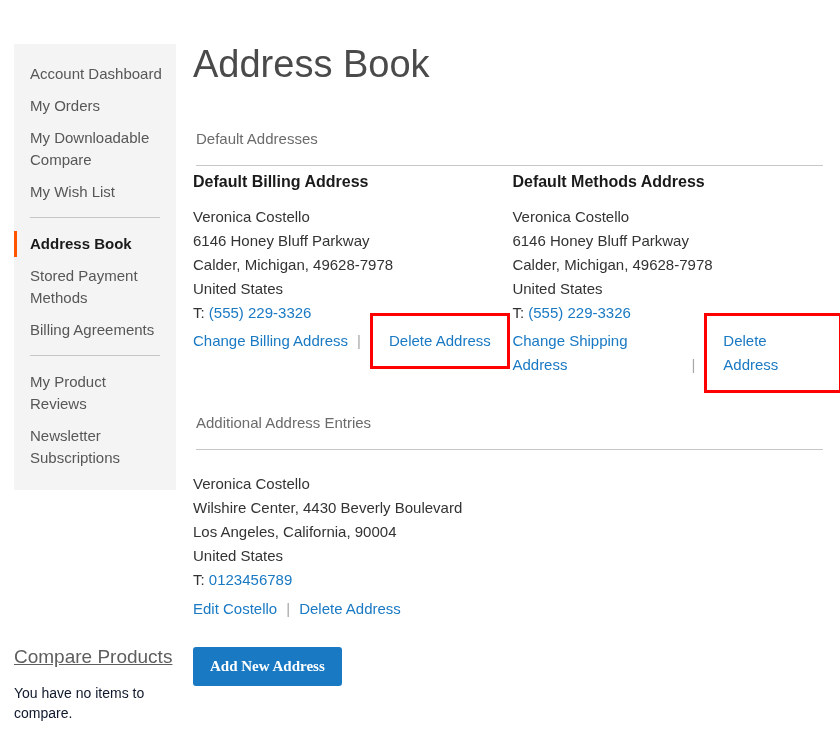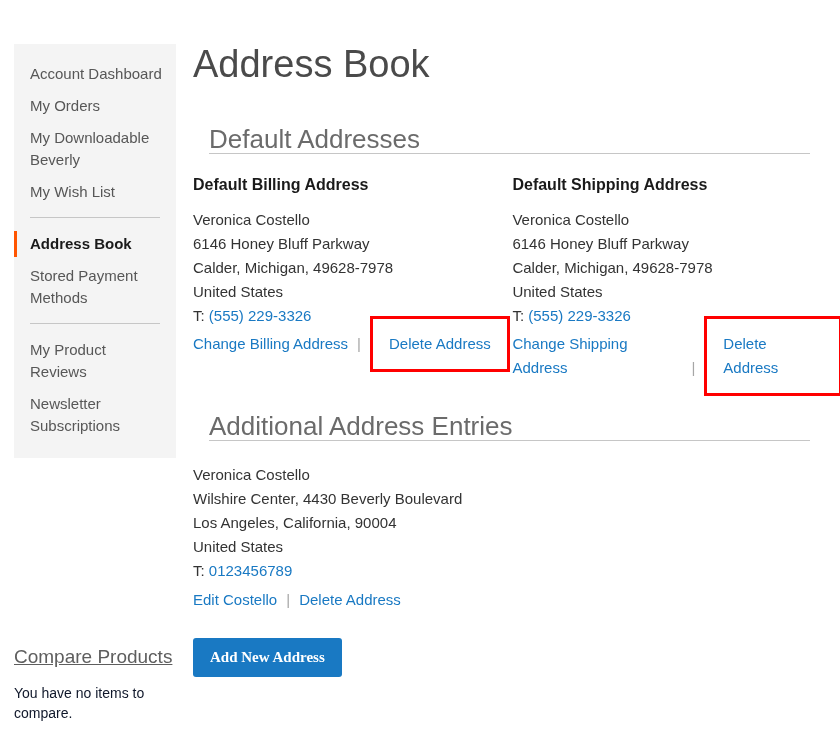--- a/index.html
+++ b/index.html
@@ -92,35 +92,35 @@
     font-weight: normal;
     color: #4a4a4a;
     margin: 0;
     line-height: 48px;
     letter-spacing: 0px;
   }
 
   .block { margin-top: 0; }
 
   .block-title {
-    font-size: 26px;
+    font-size: 15px;
     font-weight: normal;
     color: #6b6b6b;
-    margin: 16px;
+    margin: 3px;
     line-height: 28px;
-    padding-bottom: 0;
+    padding-bottom: 12px;
     border-bottom: 1px solid #c6c6c6;
   }
 
   .h-default { margin-top: 37px; }
   .h-additional { margin-top: 32px; }
 
   .addr-columns {
     display: flex;
-    margin-top: 21px;
+    margin-top: 6px;
   }
   .addr-col { width: 326px; }
   .addr-col.second { width: 320px; }
 
   .addr-heading {
     font-size: 16px;
     font-weight: bold;
     color: #1a1a1a;
     margin: 0 0 13px 0;
     line-height: 20px;
@@ -178,27 +178,28 @@
 </style>
 </head>
 <body>
 
 <div id="page">
 
   <nav class="sidebar">
     <ul class="nav-list">
       <li class="nav-item">Account Dashboard</li>
       <li class="nav-item">My Orders</li>
-      <li class="nav-item">My Downloadable Beverly</li>
+      <li class="nav-item">My Downloadable Compare</li>
       <li class="nav-item">My Wish List</li>
     </ul>
     <div class="nav-divider"></div>
     <ul class="nav-list">
       <li class="nav-item current">Address Book</li>
       <li class="nav-item">Stored Payment Methods</li>
+      <li class="nav-item">Billing Agreements</li>
     </ul>
     <div class="nav-divider"></div>
     <ul class="nav-list">
       <li class="nav-item">My Product Reviews</li>
       <li class="nav-item">Newsletter Subscriptions</li>
     </ul>
   </nav>
 
   <section class="compare-block">
     <h3 class="compare-title">Compare Products</h3>
@@ -227,21 +228,21 @@
           <div class="actions">
             <a class="link">Change Billing Address</a>
             <span class="sep">|</span>
             <span class="hl-box">
               <a class="link">Delete Address</a>
             </span>
           </div>
         </div>
 
         <div class="addr-col second">
-          <h3 class="addr-heading">Default Shipping Address</h3>
+          <h3 class="addr-heading">Default Methods Address</h3>
           <div class="addr-line">Veronica Costello</div>
           <div class="addr-line">6146 Honey Bluff Parkway</div>
           <div class="addr-line">Calder, Michigan, 49628-7978</div>
           <div class="addr-line">United States</div>
           <div class="addr-line">
             <span class="tel-label">T:</span>
             <a class="link">(555) 229-3326</a>
           </div>
           <div class="actions">
             <a class="link">Change Shipping Address</a>

